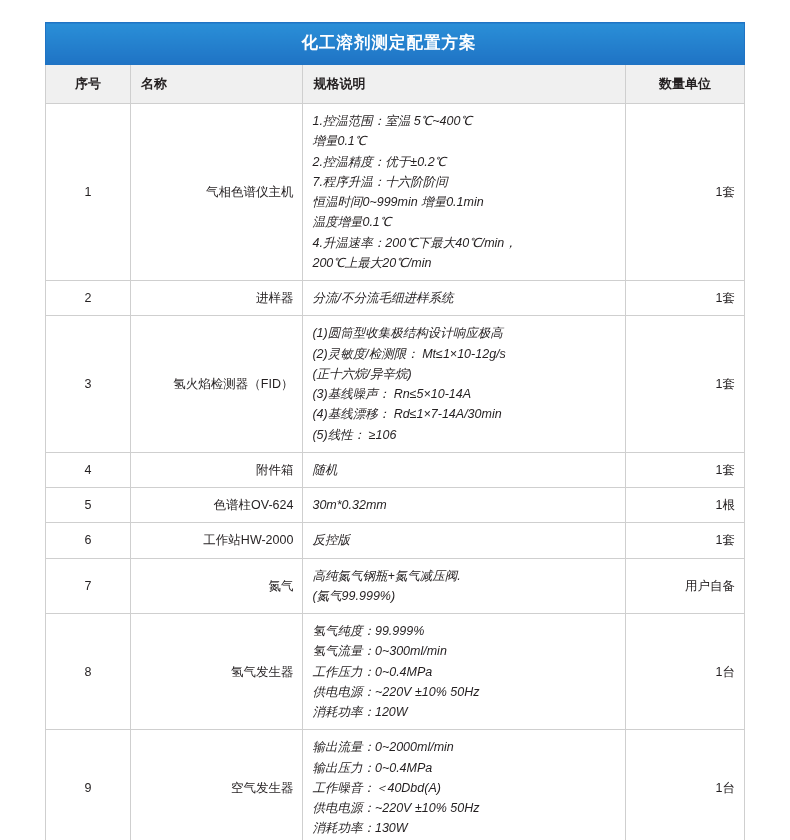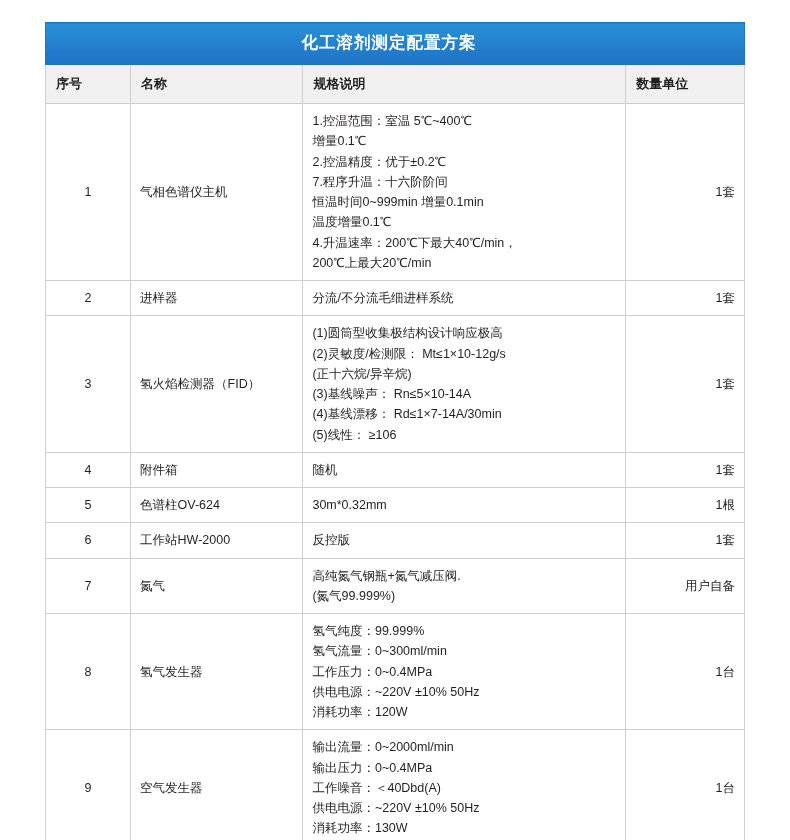--- a/index.html
+++ b/index.html
@@ -43,45 +43,45 @@
   }
   .head-row td {
     background: #f0f0f0;
     font-size: 13px;
     font-weight: bold;
     color: #231f20;
     border: 1px solid #cfcfcf;
     padding: 9px 10px;
     height: 20px;
   }
-  .head-row td.center { text-align: left; }
+  .head-row td.center { text-align: center; }
 
   table.spec td.cell {
     border: 1px solid #cfcfcf;
     font-size: 12.5px;
     line-height: 1.62;
     padding: 7px 9px;
     vertical-align: middle;
     color: #231f20;
   }
   td.idx {
     text-align: center;
     font-size: 13px;
   }
   td.name {
-    text-align: left;
+    text-align: right;
   }
   td.unit {
     text-align: right;
     font-size: 12.5px;
   }
   td.desc {
     text-align: left;
   }
-  td.desc .line { display: block; white-space: nowrap; }
+  td.desc .line { display: block; white-space: nowrap; font-style: italic; }
 </style>
 </head>
 <body>
 
 <div class="page">
   <table class="spec">
     <colgroup>
       <col class="c1">
         <col class="c2">
         <col class="c3">

